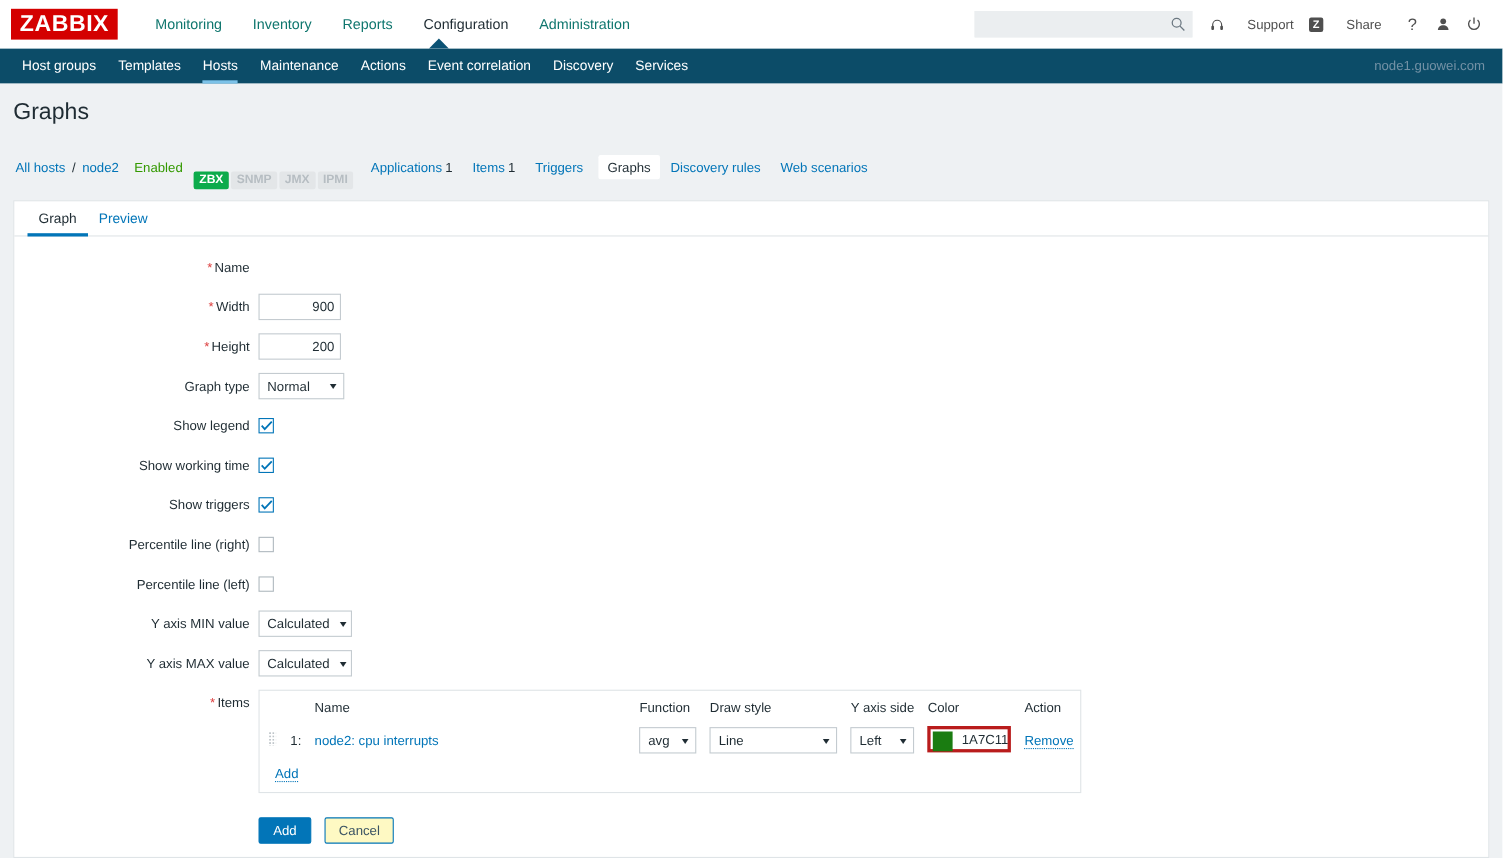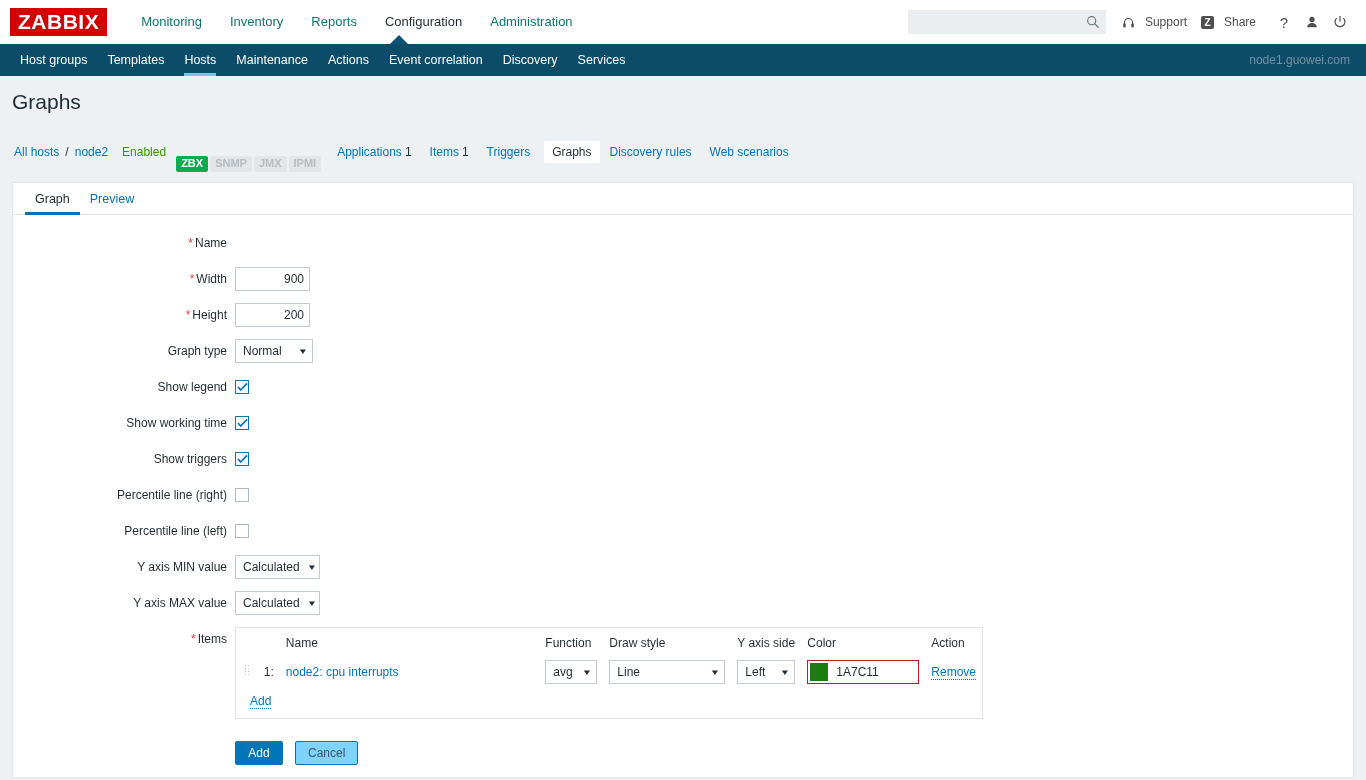--- a/index.html
+++ b/index.html
@@ -73,21 +73,21 @@
     outline: none;
   }
   .search-icon {
     position: absolute; right: 5px; top: 4px;
     width: 14px; height: 14px;
   }
   .hdr-link {
     display: flex; align-items: center;
     color: #4f4f4f; text-decoration: none;
     font-size: 12px; margin-right: 14px;
-    gap: 10px; white-space: nowrap;
+    gap: 21px; white-space: nowrap;
   }
   .zshare {
     display: inline-block;
     width: 13px; height: 13px;
     background: #4f4f4f; color: #fff;
     font-size: 10px; font-weight: bold;
     text-align: center; line-height: 13px;
     border-radius: 2px;
   }
   .icon-btn {
@@ -297,25 +297,24 @@
     width: 7px; height: 13px;
     display: inline-block;
     background-image:
       radial-gradient(#b6bdc2 40%, transparent 41%);
     background-size: 3px 3px;
     background-position: 0 0;
     opacity: .9;
   }
   .itemlink { color: #0275b8; text-decoration: none; }
   .color-field {
-    width: 112px; height: 24px;
-    border: 1px solid #b91c1c;
+    width: 76px; height: 24px;
+    border: 3px solid #b91c1c;
     background: #ffffff;
     display: inline-flex;
-    align-items: center;
     padding: 2px;
   }
   .swatch { width: 18px; height: 18px; flex: none; }
   .color-hex { padding-left: 8px; font-size: 12px; color: #1f2c33; }
   .dotlink {
     color: #0275b8;
     text-decoration: none;
     border-bottom: 1px dotted #0275b8;
   }
   .add-row td { padding: 6px 6px 10px 14px; }
@@ -330,21 +329,21 @@
     border-radius: 2px;
     cursor: pointer;
     line-height: 22px;
   }
   .btn-primary {
     background: #0275b8;
     border: 1px solid #0275b8;
     color: #ffffff;
   }
   .btn-secondary {
-    background: #7dd3fc;
+    background: #fef9c3;
     border: 1px solid #0275b8;
     color: #3b5463;
   }
 
   .footer {
     text-align: center;
     color: #8d9699;
     font-size: 11.5px;
     padding: 20px 0 0 0;
   }

